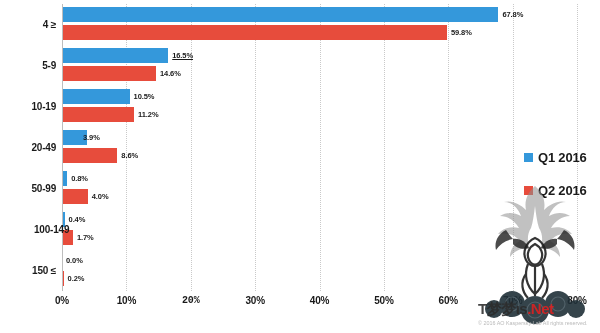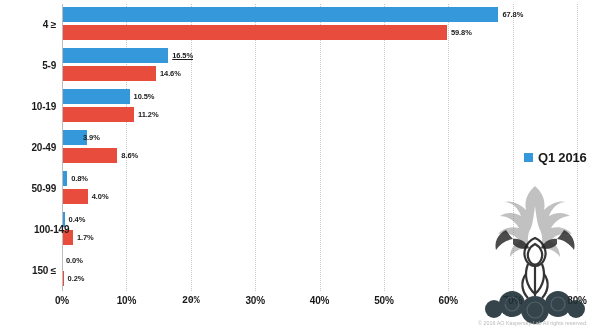--- a/index.html
+++ b/index.html
@@ -248,20 +248,24 @@
       <span class="xt" style="left: 448.25px;">60%</span>
       <span class="xt" style="left: 512.625px;">70%</span>
       <span class="xt" style="left: 577px;">80%</span>
     </div>
 
   <div class="legend" id="legend">
       <div class="legend-item">
         <span class="legend-swatch" style="background: rgb(52, 152, 219);"></span>
         <span class="legend-text">Q1 2016</span>
       </div>
+      <div class="legend-item">
+        <span class="legend-swatch" style="background: rgb(231, 76, 60);"></span>
+        <span class="legend-text">Q2 2016</span>
+      </div>
     </div>
 
   <div class="watermark">
     <svg width="130" height="150" viewBox="0 0 130 150">
       <g fill="#8f8f8f" opacity="0.55">
         <path d="M65 8 C58 14 54 22 56 32 C50 26 42 22 34 24 C42 24 48 30 51 38 C44 34 36 34 30 38 C38 38 45 43 49 50 C41 48 33 50 28 56 C37 54 45 57 50 63 C44 66 40 72 40 79 C45 72 53 69 60 71 C57 64 57 56 61 50 C63 44 64 36 65 28 Z"></path>
         <path d="M65 8 C72 14 76 22 74 32 C80 26 88 22 96 24 C88 24 82 30 79 38 C86 34 94 34 100 38 C92 38 85 43 81 50 C89 48 97 50 102 56 C93 54 85 57 80 63 C86 66 90 72 90 79 C85 72 77 69 70 71 C73 64 73 56 69 50 C67 44 66 36 65 28 Z"></path>
       </g>
       <g fill="#2c2c2c" opacity="0.85">
         <path d="M36 52 C28 56 24 64 26 72 C30 66 36 62 43 61 C40 58 38 55 36 52 Z"></path>
@@ -285,16 +289,19 @@
         <circle cx="106" cy="131" r="9"></circle>
       </g>
       <g fill="none" stroke="#5b6b73" stroke-width="1.1" opacity="0.8">
         <circle cx="42" cy="126" r="7"></circle>
         <circle cx="65" cy="132" r="8"></circle>
         <circle cx="88" cy="126" r="7"></circle>
       </g>
     </svg>
   </div>
 
+  <div class="wm-text">
+    <span>T</span><span>梦梦ιs</span><span class="net">.Net</span>
+  </div>
 
   <div class="copyright">© 2016 AO Kaspersky Lab All rights reserved.</div>
 
 </div>
 
 </body></html>

